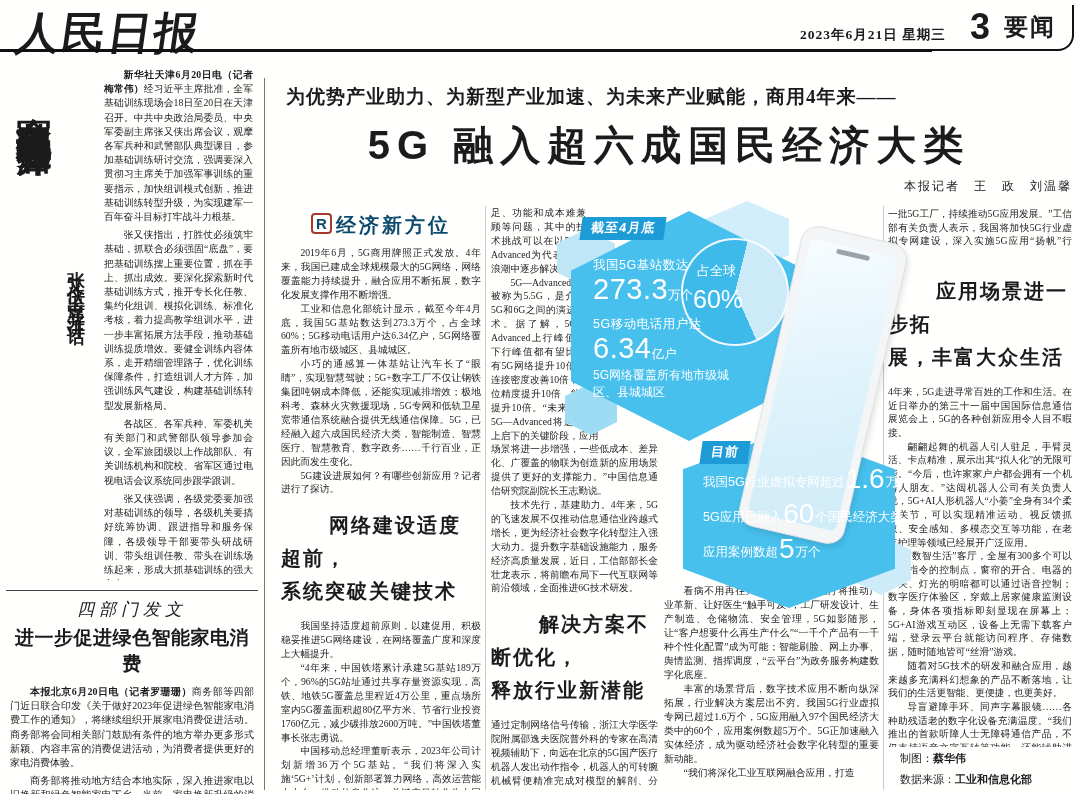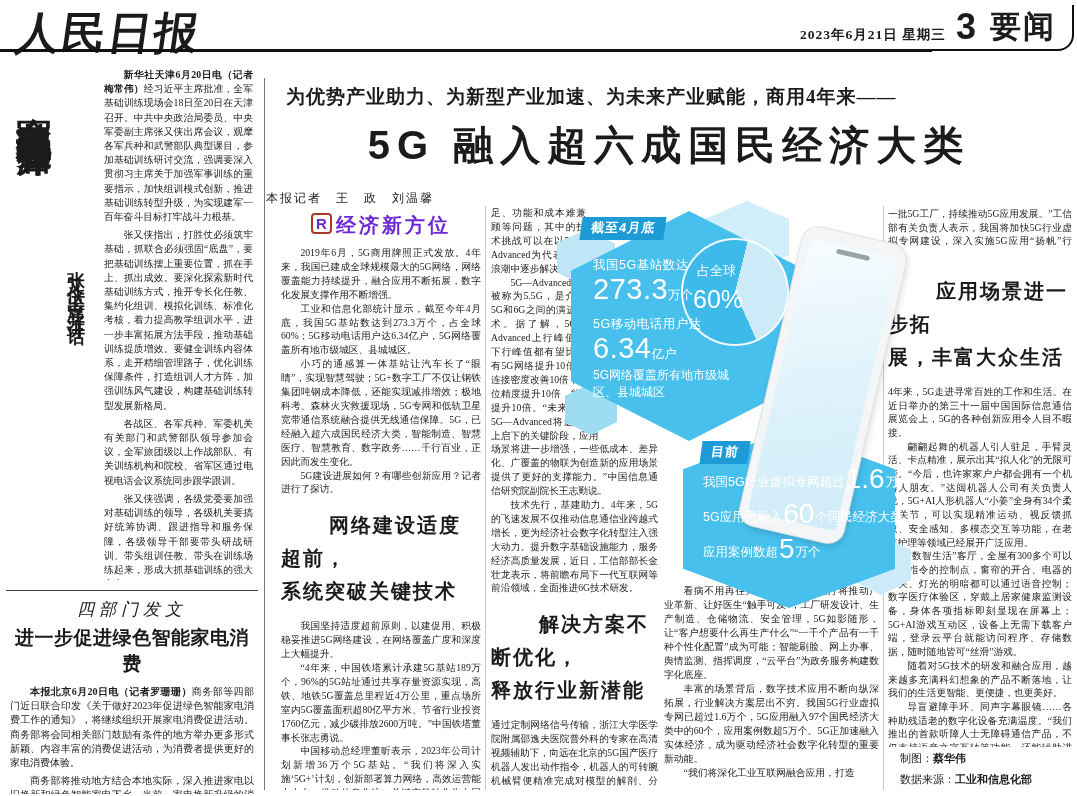--- a/index.html
+++ b/index.html
@@ -7,21 +7,21 @@
         font-family:"Liberation Serif","DejaVu Serif",serif;color:#1b1b1b;margin:0 auto;}
 
   
   .masthead-logo{position:absolute;left:16px;top:4px;font-size:44px;font-weight:bold;
       font-family:"Liberation Serif","DejaVu Serif",serif;transform:skewX(-8deg);letter-spacing:2px;}
   .header-date{position:absolute;left:800px;top:26px;font-size:13.5px;font-weight:bold;letter-spacing:1px;}
   .page-box{position:absolute;right:3px;top:5px;width:148px;height:46px;
       border-right:2.5px solid #111;border-bottom:2.5px solid #111;border-bottom-right-radius:16px;
       display:flex;align-items:center;justify-content:flex-end;gap:14px;padding-right:16px;box-sizing:border-box;}
   .page-num{font-family:"Liberation Sans","DejaVu Sans",sans-serif;font-size:36px;font-weight:bold;}
-  .page-section{font-family:"Liberation Sans","DejaVu Sans",sans-serif;font-size:31px;font-weight:900;letter-spacing:2px;}
+  .page-section{font-family:"Liberation Sans","DejaVu Sans",sans-serif;font-size:24px;font-weight:900;letter-spacing:2px;}
   .header-rule{position:absolute;left:0;top:49px;width:932px;height:2.5px;background:#111;}
 
   
   .v-head{position:absolute;left:10px;top:90px;height:492px;writing-mode:vertical-rl;
       font-family:"Liberation Sans","DejaVu Sans",sans-serif;font-weight:900;font-size:35px;letter-spacing:2px;}
   .v-sub{position:absolute;left:64px;top:256px;height:230px;writing-mode:vertical-rl;
       font-weight:bold;font-size:18px;letter-spacing:8px;}
   .left-body{position:absolute;left:100px;top:64px;width:157px;height:516px;overflow:hidden;
       font-size:9.8px;line-height:14.2px;text-align:justify;}
   .left-body p, .bl-body p{margin:4px;text-indent:2em;}
@@ -37,31 +37,31 @@
   
   .rule-v{position:absolute;background:#9a9a9a;width:1px;}
   .rule-main-left{left:264px;top:78px;height:712px;background:#777;}
   .rule-c12{left:485px;top:206px;height:584px;background:#c9c9c9;}
   .rule-c34{left:883px;top:206px;height:584px;background:#c9c9c9;}
 
   
   .m-kicker{position:absolute;left:286px;top:84px;font-size:19px;font-weight:bold;letter-spacing:1px;}
   .m-headline{position:absolute;left:266px;top:118px;width:806px;text-align:center;
       font-family:"Liberation Sans","DejaVu Sans",sans-serif;font-weight:900;font-size:40px;letter-spacing:7px;}
-  .m-byline{position:absolute;left:266px;top:190px;width:806px;text-align:left;font-size:12px;letter-spacing:2px;}
+  .m-byline{position:absolute;left:266px;top:178px;width:806px;text-align:right;font-size:12px;letter-spacing:2px;}
 
   .mcol{position:absolute;overflow:hidden;font-size:9.7px;line-height:13.9px;text-align:justify;}
   .mcol p{margin:0;text-indent:2em;}
   .cont p:first-child{text-indent:0;}
   .col1{left:281px;top:207px;width:200px;height:583px;}
   .col2{left:491px;top:206px;width:167px;height:584px;}
   .col3{left:664px;top:584px;width:215px;height:206px;font-size:9.8px;line-height:14px;}
   .col4{left:888px;top:207px;width:184px;height:540px;font-size:9.7px;line-height:13.7px;}
 
-  .col-label{text-align:center;margin:6px 0 12px;color:#6d28d9;
+  .col-label{text-align:center;margin:6px 0 12px;color:#0c4a6e;
       font-family:"Liberation Sans","DejaVu Sans",sans-serif;font-weight:900;font-size:20px;letter-spacing:3px;}
   .r-logo{display:inline-block;border:2px solid #a5392c;border-radius:4px;padding:0 3px;
       font-size:15px;line-height:17px;vertical-align:3px;letter-spacing:0;margin-right:4px;}
   .sec-head{font-family:"Liberation Sans","DejaVu Sans",sans-serif;font-weight:900;font-size:20px;
       line-height:1.65;letter-spacing:2px;white-space:pre-line;text-indent:2.4em;text-align:left;margin:13px 0 11px;}
 
   .ig-spacer{float:right;width:72px;height:232px;shape-outside:polygon(18% 0,100% 0,100% 100%,28% 100%,0 52%,0 10%);shape-margin:6px;}
 
   
   .infog{position:absolute;left:563px;top:205px;width:335px;height:380px;

